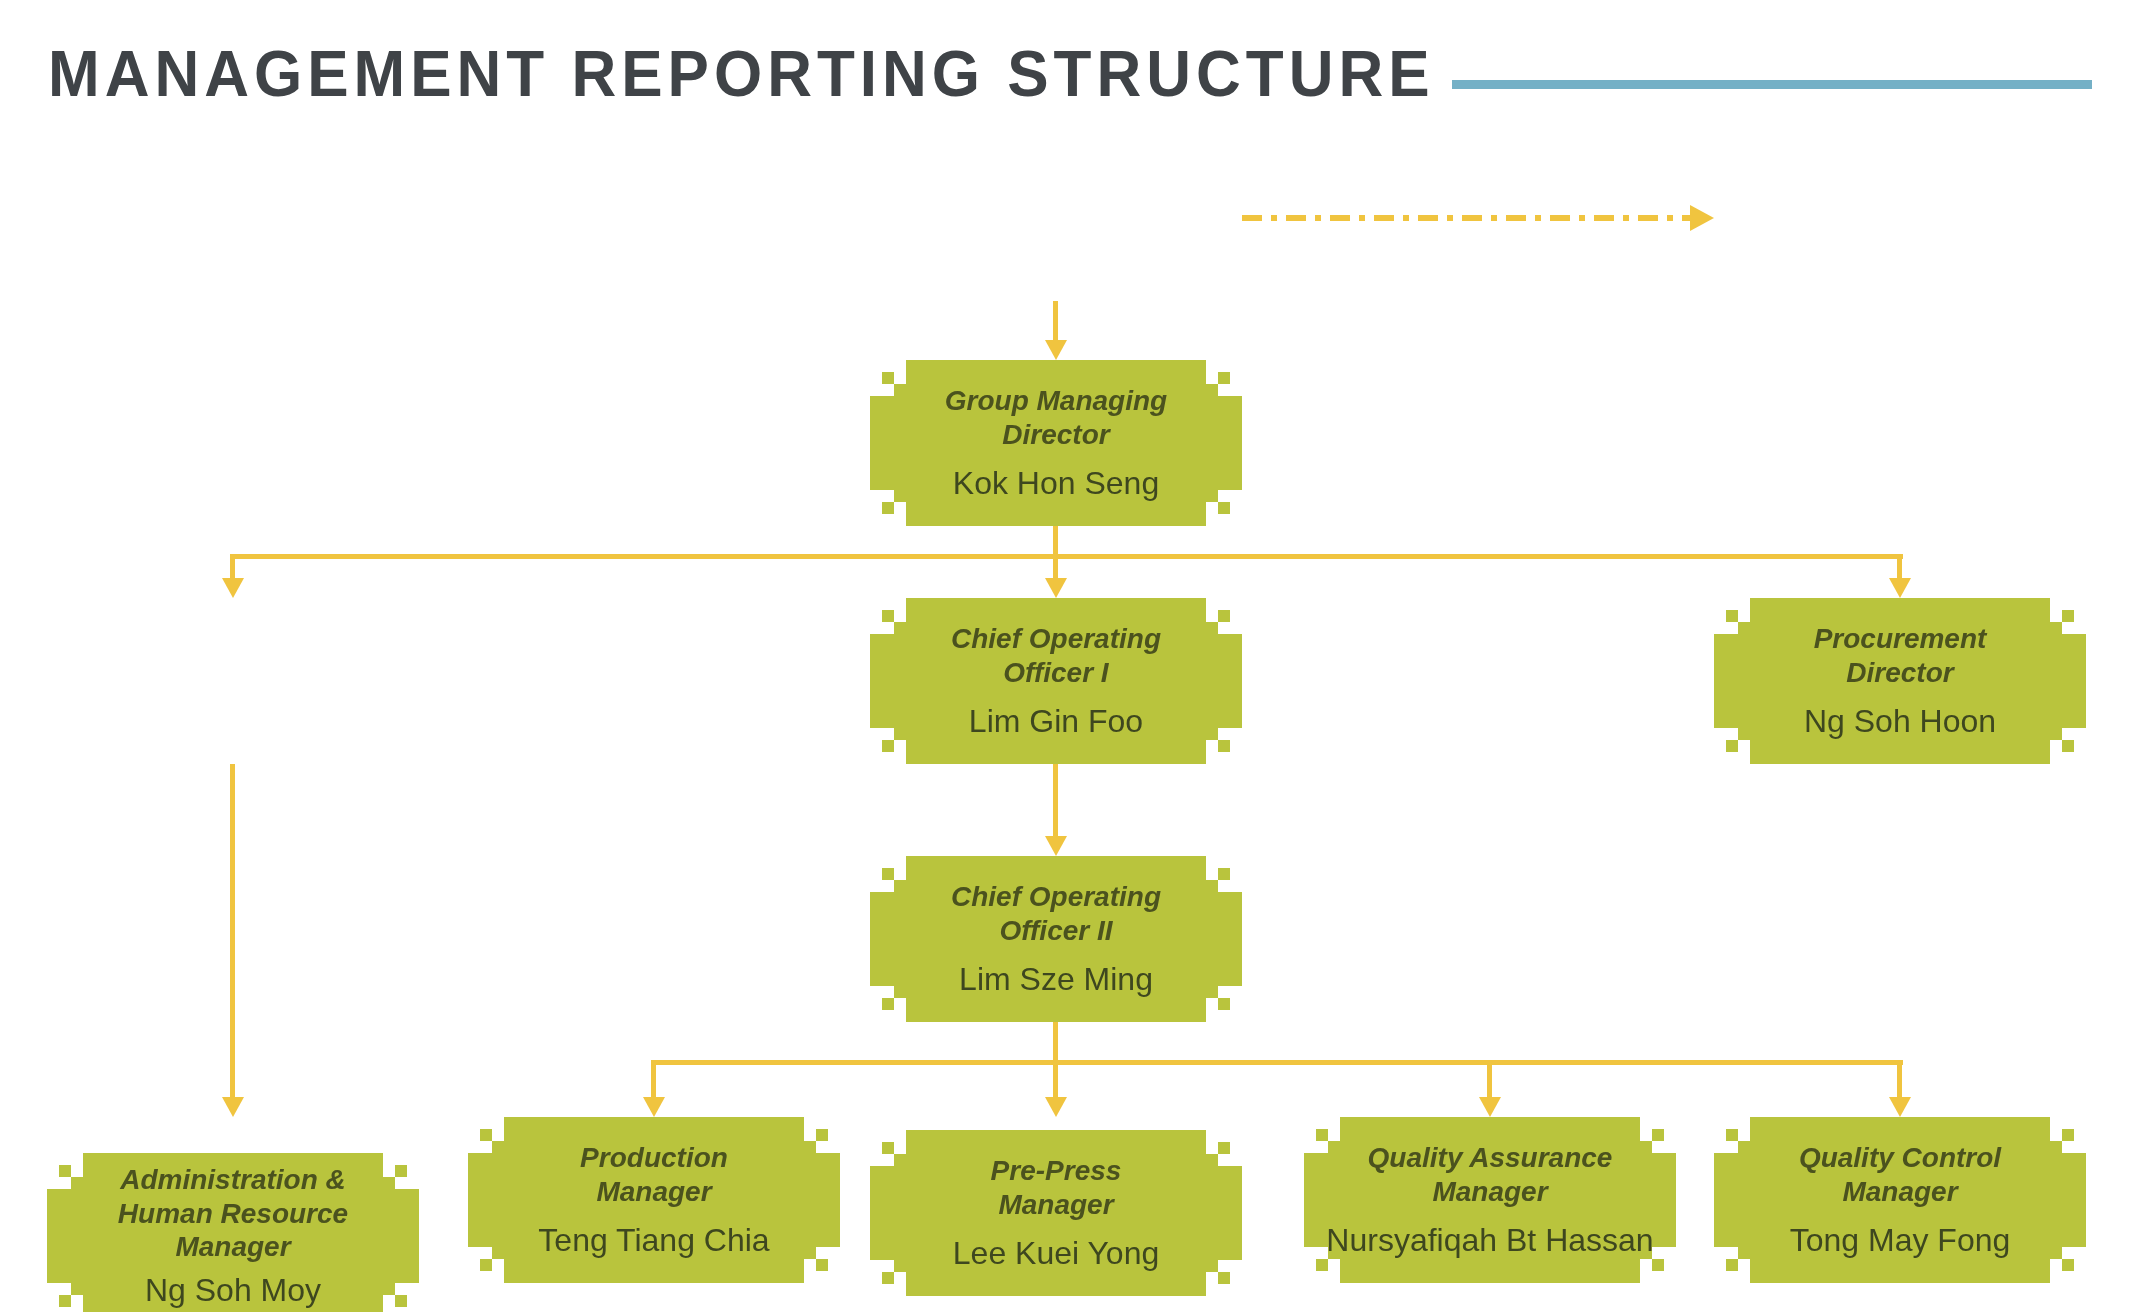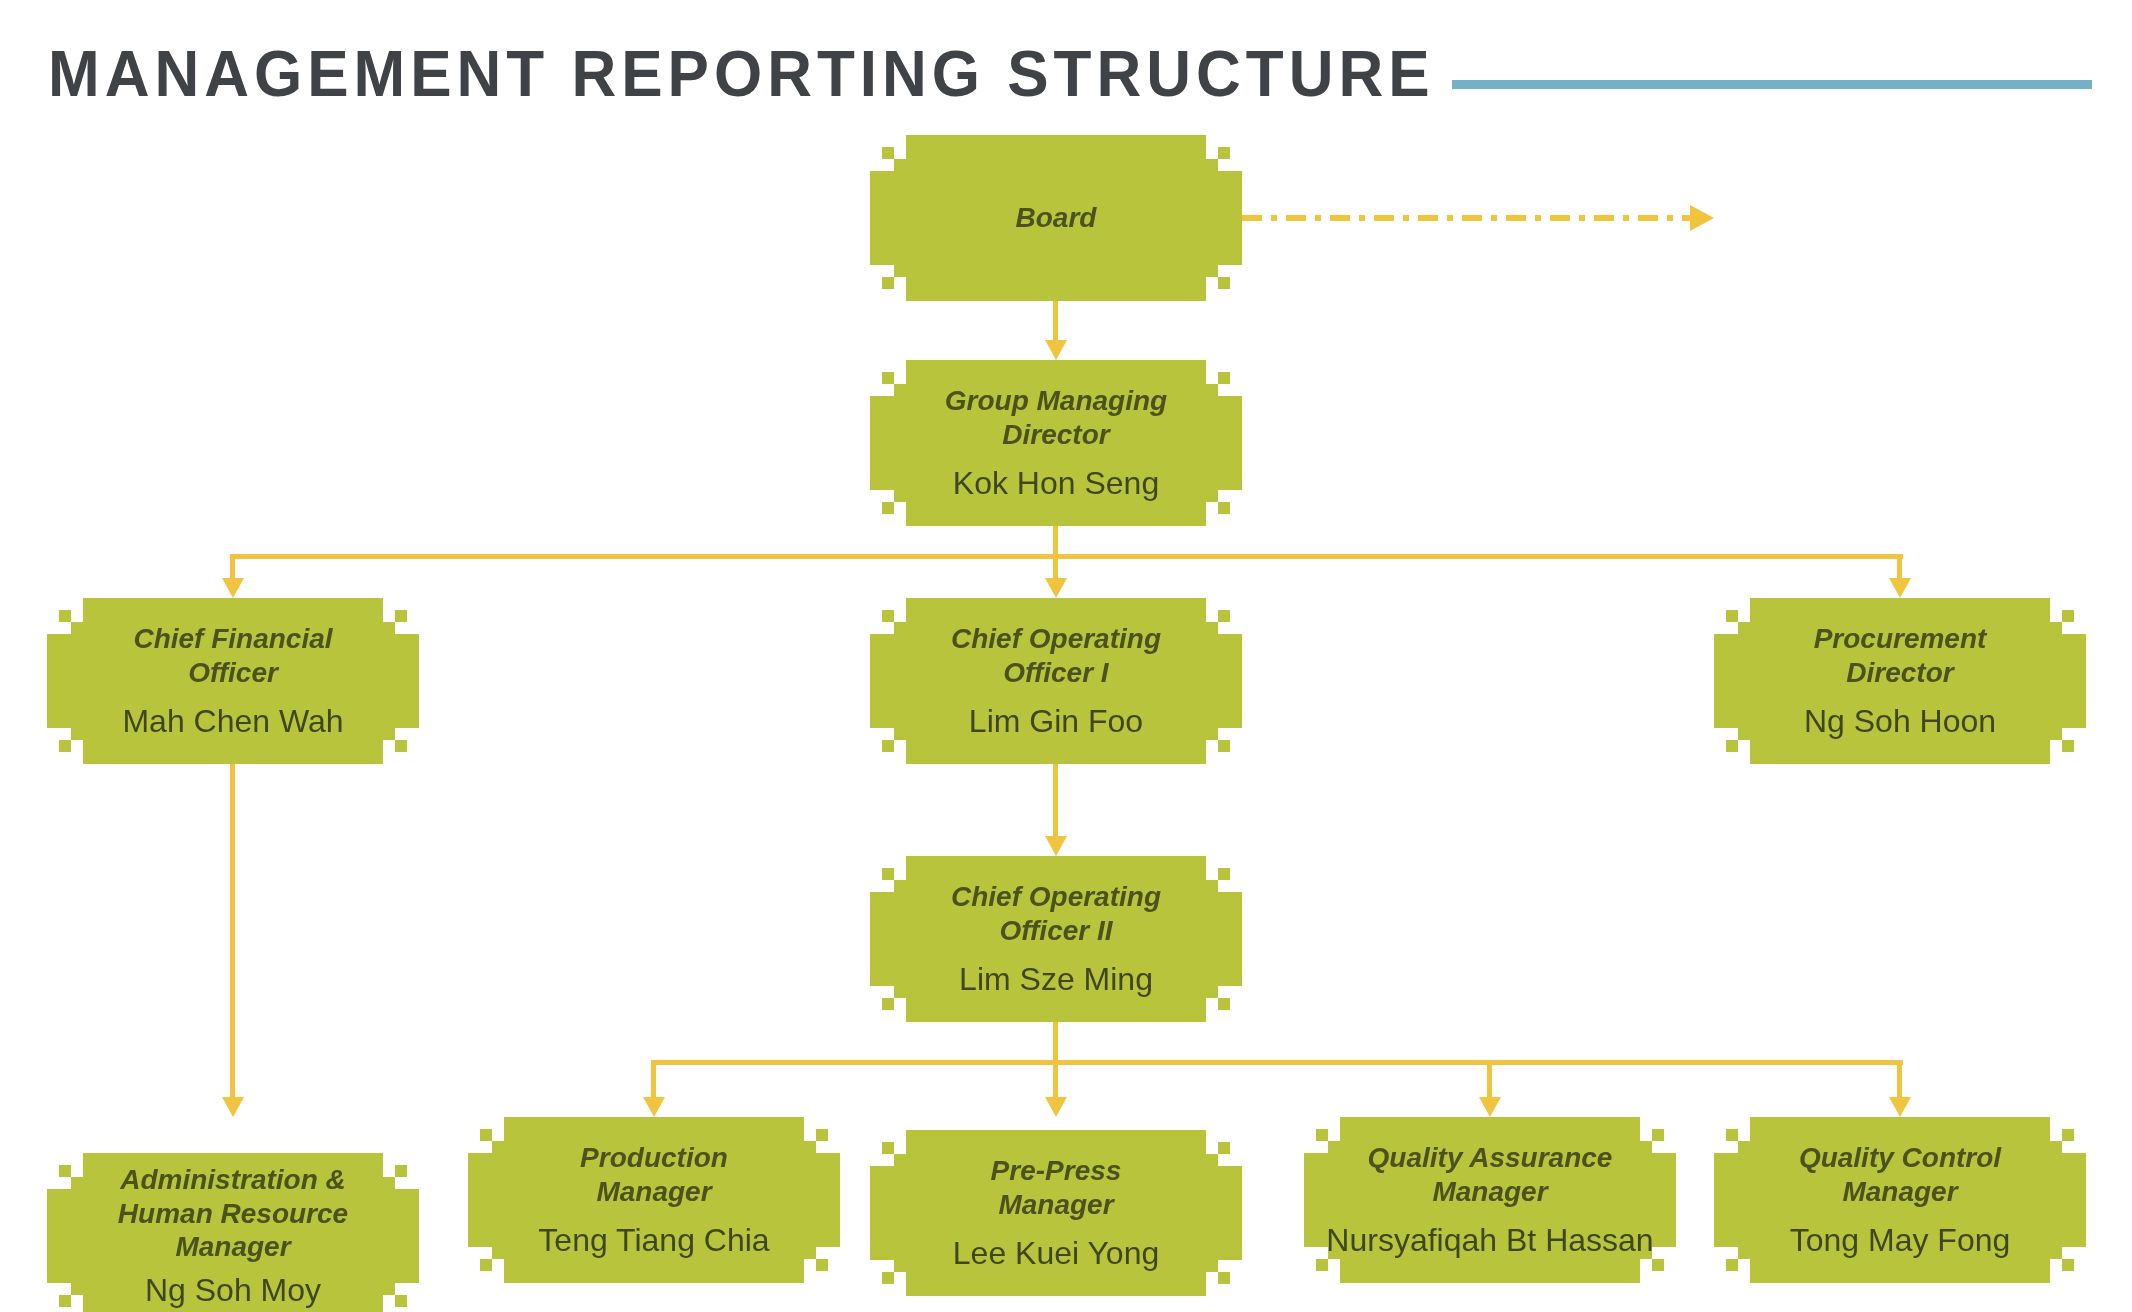--- a/index.html
+++ b/index.html
@@ -145,49 +145,32 @@
   <div class="hline c-rail2"></div>
   <div class="vline c-drop-prod"></div>
   <div class="ah-down a-drop-prod"></div>
   <div class="vline c-drop-pre"></div>
   <div class="ah-down a-drop-pre"></div>
   <div class="vline c-drop-qa"></div>
   <div class="ah-down a-drop-qa"></div>
   <div class="vline c-drop-qc"></div>
   <div class="ah-down a-drop-qc"></div>
 
-  <div class="node n-board">
-    <div class="nbody"></div>
-    <div class="deco"></div>
-    <div class="content">
-      <div class="title">Board</div>
-
-    </div>
-  </div>
 
 
   <div class="node n-gmd">
     <div class="nbody"></div>
     <div class="deco"></div>
     <div class="content">
       <div class="title">Group Managing
 Director</div>
       <div class="person">Kok Hon Seng</div>
     </div>
   </div>
 
-  <div class="node n-cfo">
-    <div class="nbody"></div>
-    <div class="deco"></div>
-    <div class="content">
-      <div class="title">Chief Financial
-Officer</div>
-      <div class="person">Mah Chen Wah</div>
-    </div>
-  </div>
 
   <div class="node n-coo1">
     <div class="nbody"></div>
     <div class="deco"></div>
     <div class="content">
       <div class="title">Chief Operating
 Officer I</div>
       <div class="person">Lim Gin Foo</div>
     </div>
   </div>

